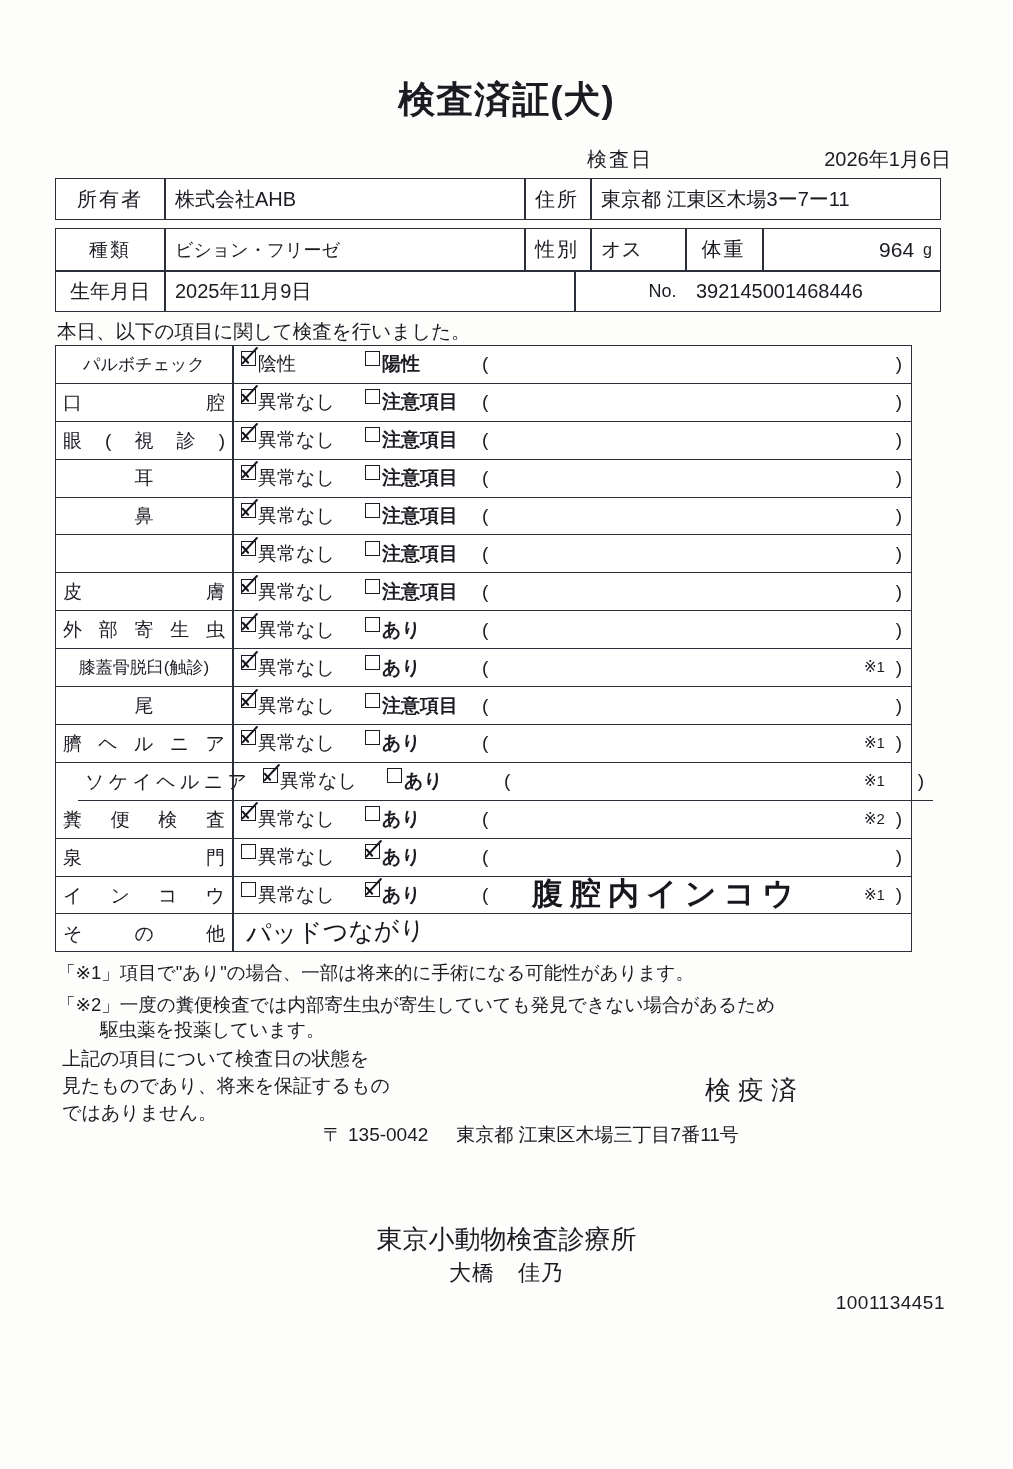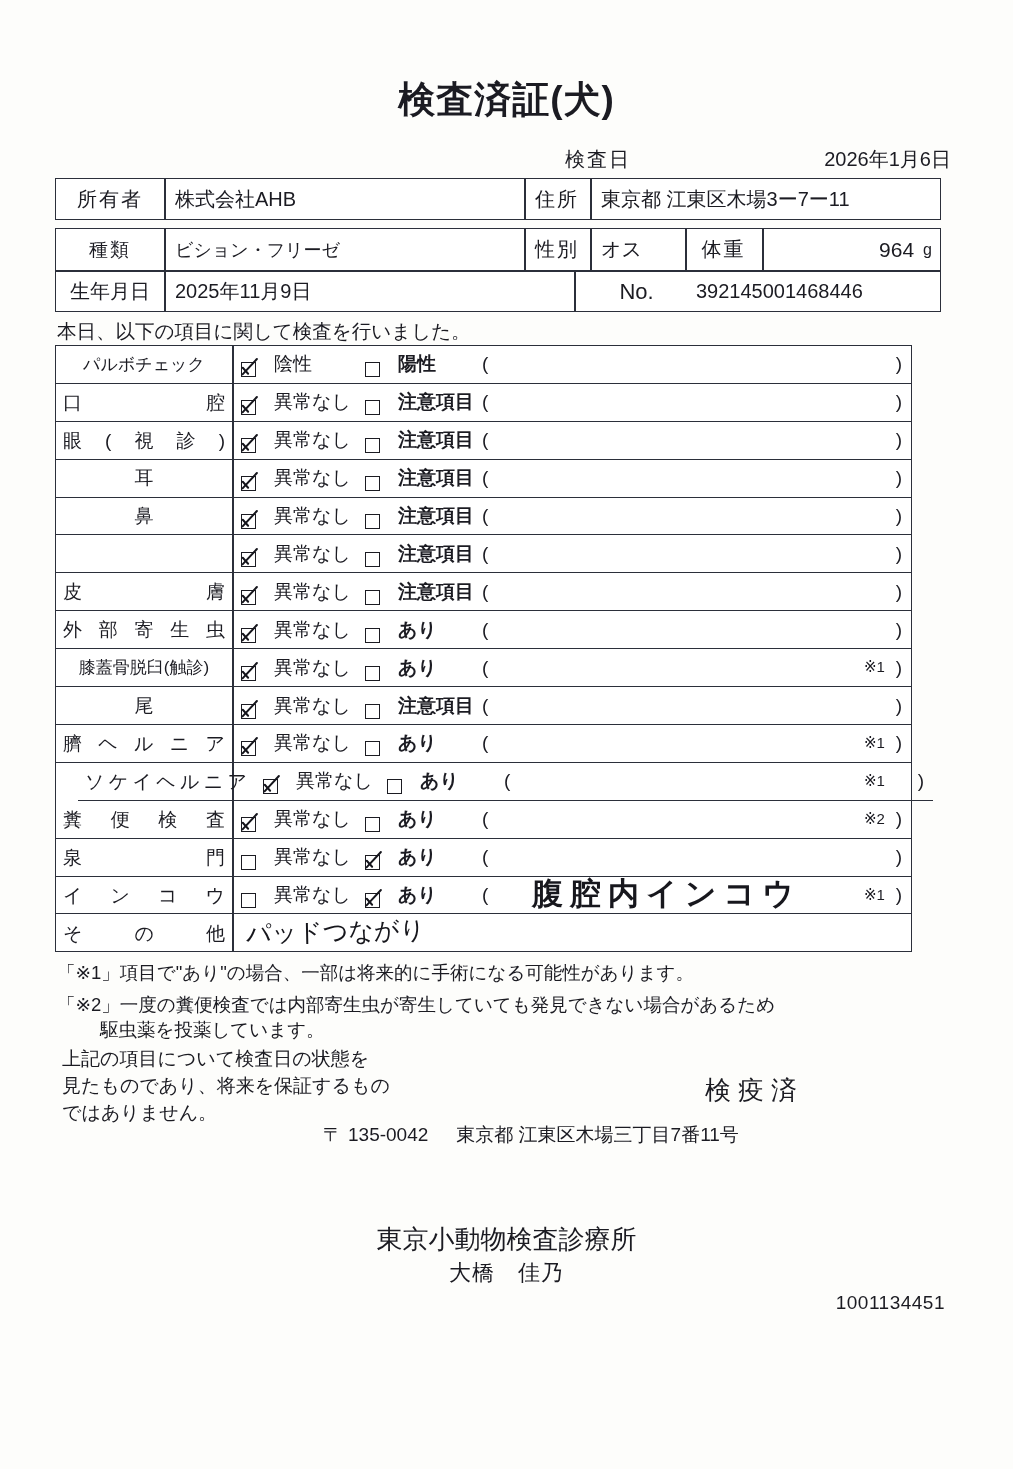--- a/index.html
+++ b/index.html
@@ -19,21 +19,21 @@
     text-align:center;
     font-size:37px;font-weight:bold;letter-spacing:1px;
   }
 
   
   .datebar{
     position:absolute;left:55px;right:62px;top:146px;
     height:26px;
     font-size:20px;
   }
-  .datebar .lbl{position:absolute;left:510px;top:0;letter-spacing:2px;}
+  .datebar .lbl{position:absolute;left:532px;top:0;letter-spacing:2px;}
   .datebar .val{position:absolute;right:0;top:0;}
 
   
   .tbl{position:absolute;border:1.6px solid #2b2f3a;box-sizing:border-box;background:#fff;}
   .cell{position:absolute;box-sizing:border-box;display:flex;align-items:center;}
   .vline{position:absolute;width:1.6px;background:#2b2f3a;}
   .hline{position:absolute;height:1.6px;background:#2b2f3a;}
 
   
   #owner-table{left:55px;top:178px;width:886px;height:42px;}
@@ -56,21 +56,21 @@
   .exam-label{
     position:absolute;left:0;top:0;width:176px;height:100%;
     display:flex;align-items:center;
     font-size:19px;
     box-sizing:border-box;padding:0 7px;
   }
   .exam-label.just{text-align:justify;text-align-last:justify;display:block;line-height:var(--lh);}
   .exam-label.center{justify-content:center;}
   .exam-label.fit{justify-content:center;font-size:17px;letter-spacing:0;}
   .exam-body{position:absolute;left:176px;top:0;right:0;height:100%;}
-  .opt{position:absolute;top:50%;transform:translateY(-50%);font-size:19px;display:flex;align-items:flex-end;gap:16px;}
+  .opt{position:absolute;top:50%;transform:translateY(-50%);font-size:19px;display:flex;align-items:flex-start;gap:0;}
   .opt1{left:9px;}
   .opt2{left:133px;font-weight:bold;}
   .box{
     display:inline-block;width:15px;height:15px;
     border:1.7px solid #1b1b22;box-sizing:border-box;
     position:relative;margin-right:2px;
   }
   .box.checked::after{
     content:"";position:absolute;
     left:0px;top:11px;width:23px;height:2.3px;
@@ -170,21 +170,21 @@
     <div class="cell lblcell" style="left:468px;top:0;width:66px;height:41px;font-size:20px;">性別</div>
     <div class="cell valcell" style="left:534px;top:0;width:95px;height:41px;font-size:20px;">オス</div>
     <div class="cell lblcell" style="left:629px;top:0;width:77px;height:41px;font-size:20px;">体重</div>
     <div class="cell" style="left:706px;top:0;width:180px;height:41px;justify-content:flex-end;padding-right:10px;font-size:21px;">
       <span>964</span>
       <span style="font-size:16px;margin-left:9px;">g</span>
     </div>
 
     <div class="cell lblcell" style="left:0;top:41px;width:108px;height:43px;font-size:20px;letter-spacing:0;">生年月日</div>
     <div class="cell valcell" style="left:108px;top:41px;width:410px;height:43px;font-size:20px;">2025年11月9日</div>
-    <div class="cell" style="left:518px;top:41px;width:111px;height:43px;justify-content:center;font-size:22px;padding-left:14px;">No.</div>
+    <div class="cell" style="left:544px;top:41px;width:111px;height:43px;justify-content:center;font-size:18px;padding-left:14px;">No.</div>
     <div class="cell valcell" style="left:629px;top:41px;width:257px;height:43px;font-size:20px;">392145001468446</div>
   </div>
 
   <div class="lead">本日、以下の項目に関して検査を行いました。</div>
 
   <div class="tbl" id="exam-table">
     <div class="vline" style="left:176px;top:0;bottom:0;"></div>
     <div id="exam-rows">
         <div class="exam-row" style="top: 0px; height: 37.9px; border-bottom: 1.5px solid rgb(43, 47, 58);">
           <div class="exam-label fit" style="--lh: 37.9px;">パルボチェック</div>

